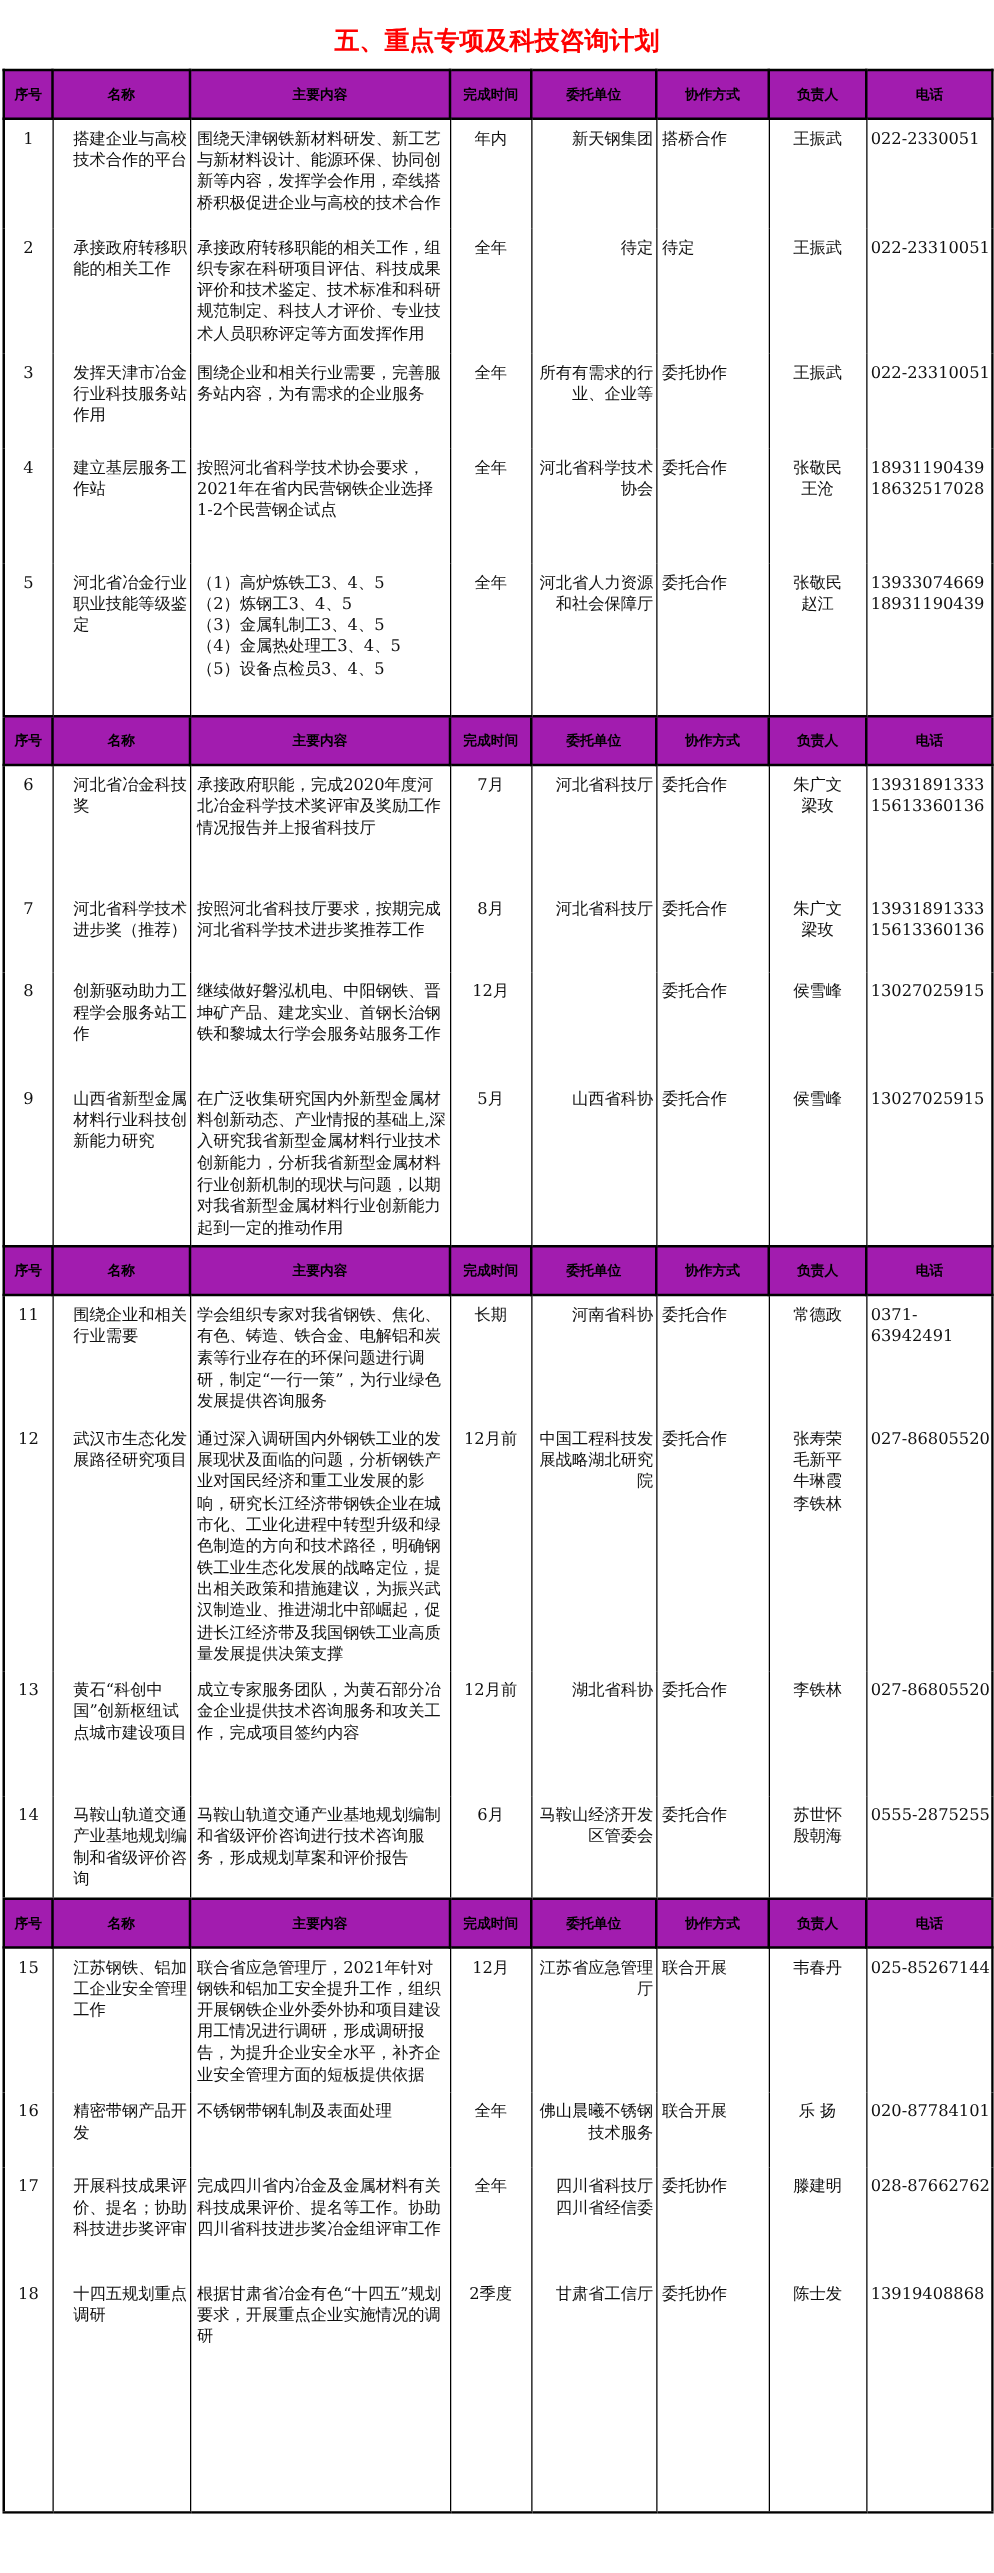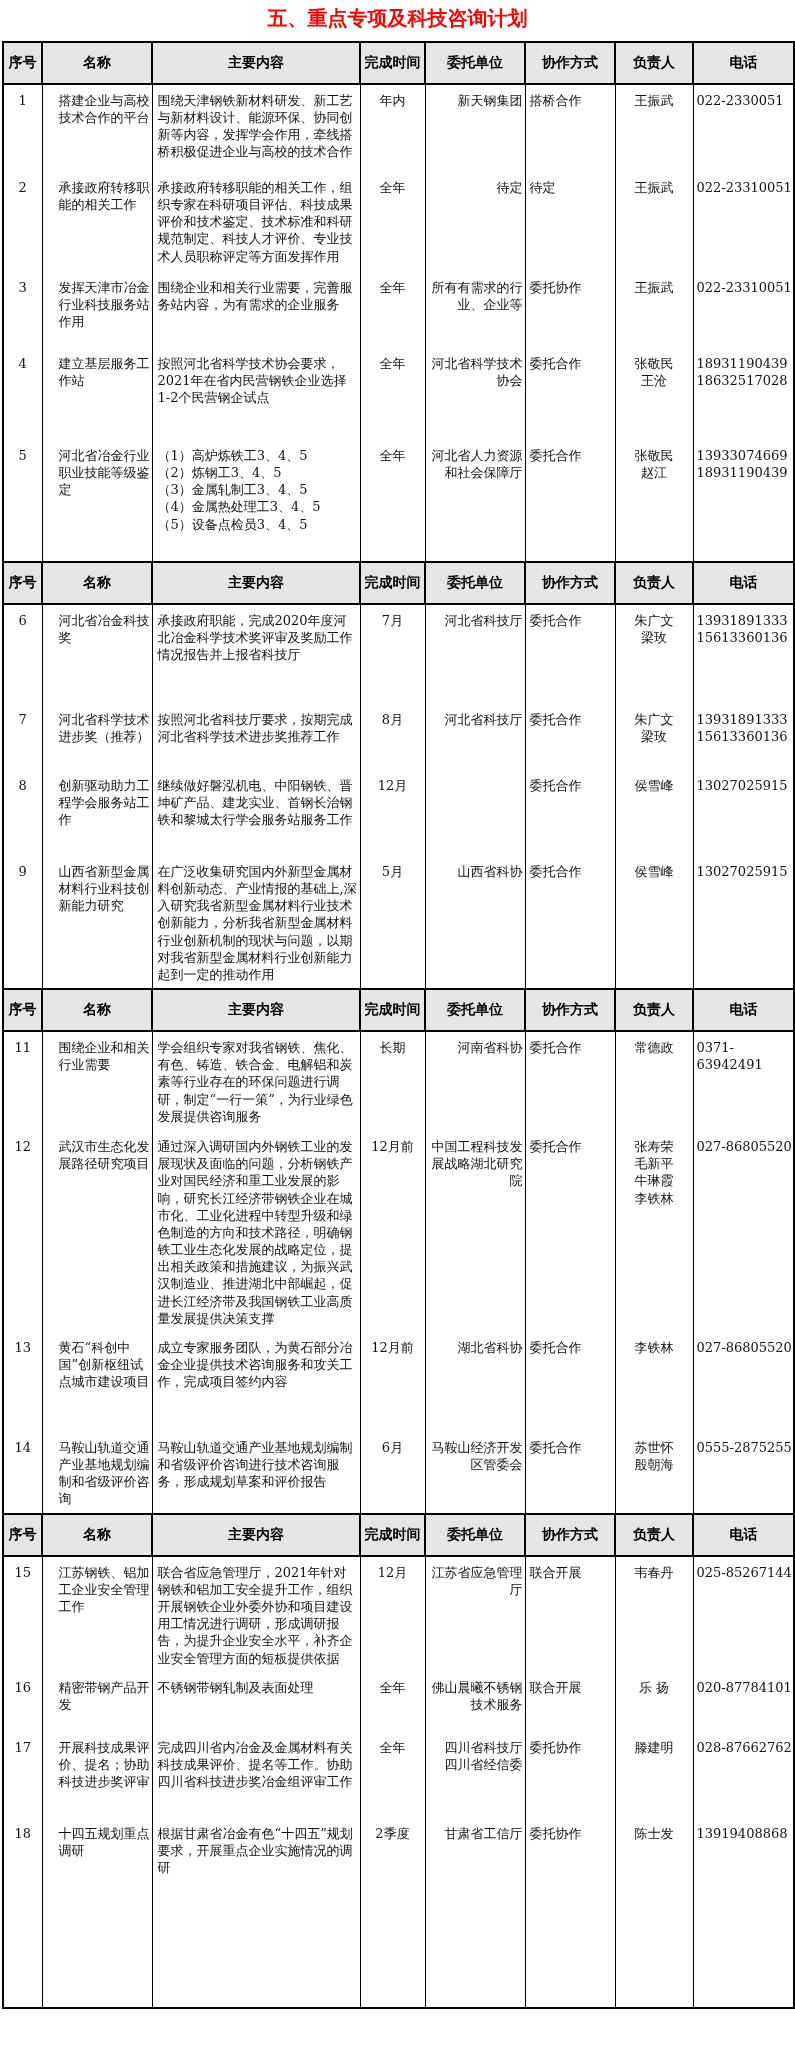--- a/index.html
+++ b/index.html
@@ -1,31 +1,31 @@
 <!DOCTYPE html>
 <html><head>
 <meta charset="utf-8">
 <style>
   html,body{margin:0;padding:0;background:#ffffff;}
   body{font-family:"DejaVu Serif","Liberation Serif",serif;color:#111;}
   .page{width:795px;}
   .title{
     font-family:"Liberation Sans","DejaVu Sans",sans-serif;
     font-size:20px;font-weight:bold;color:#ff0000;
-    text-align:center;margin:5px 0 9px;
+    text-align:center;margin:19px 0 9px;
   }
   table.plan-table{
     border-collapse:collapse;table-layout:fixed;
     width:791px;margin:0 2px;border:2.5px solid #000;
   }
   th{
     font-family:"Liberation Sans","DejaVu Sans",sans-serif;
-    font-size:14px;font-weight:bold;color:#000;
+    font-size:11px;font-weight:bold;color:#000;
     border:2.5px solid #000;padding:11px 2px;text-align:center;
-    background:#e5e5e5;
+    background:#a21caf;
   }
   td{
     border-left:1.5px solid #000;border-right:1.5px solid #000;
     border-top:none;border-bottom:none;
     vertical-align:top;font-size:13px;line-height:1.32;
     padding:7px 4px 5px;white-space:pre-line;
     overflow:hidden;
   }
   tr.last-in-section td{border-bottom:2.5px solid #000;}
   .c-no{text-align:center;padding-left:1px;padding-right:1px;}

